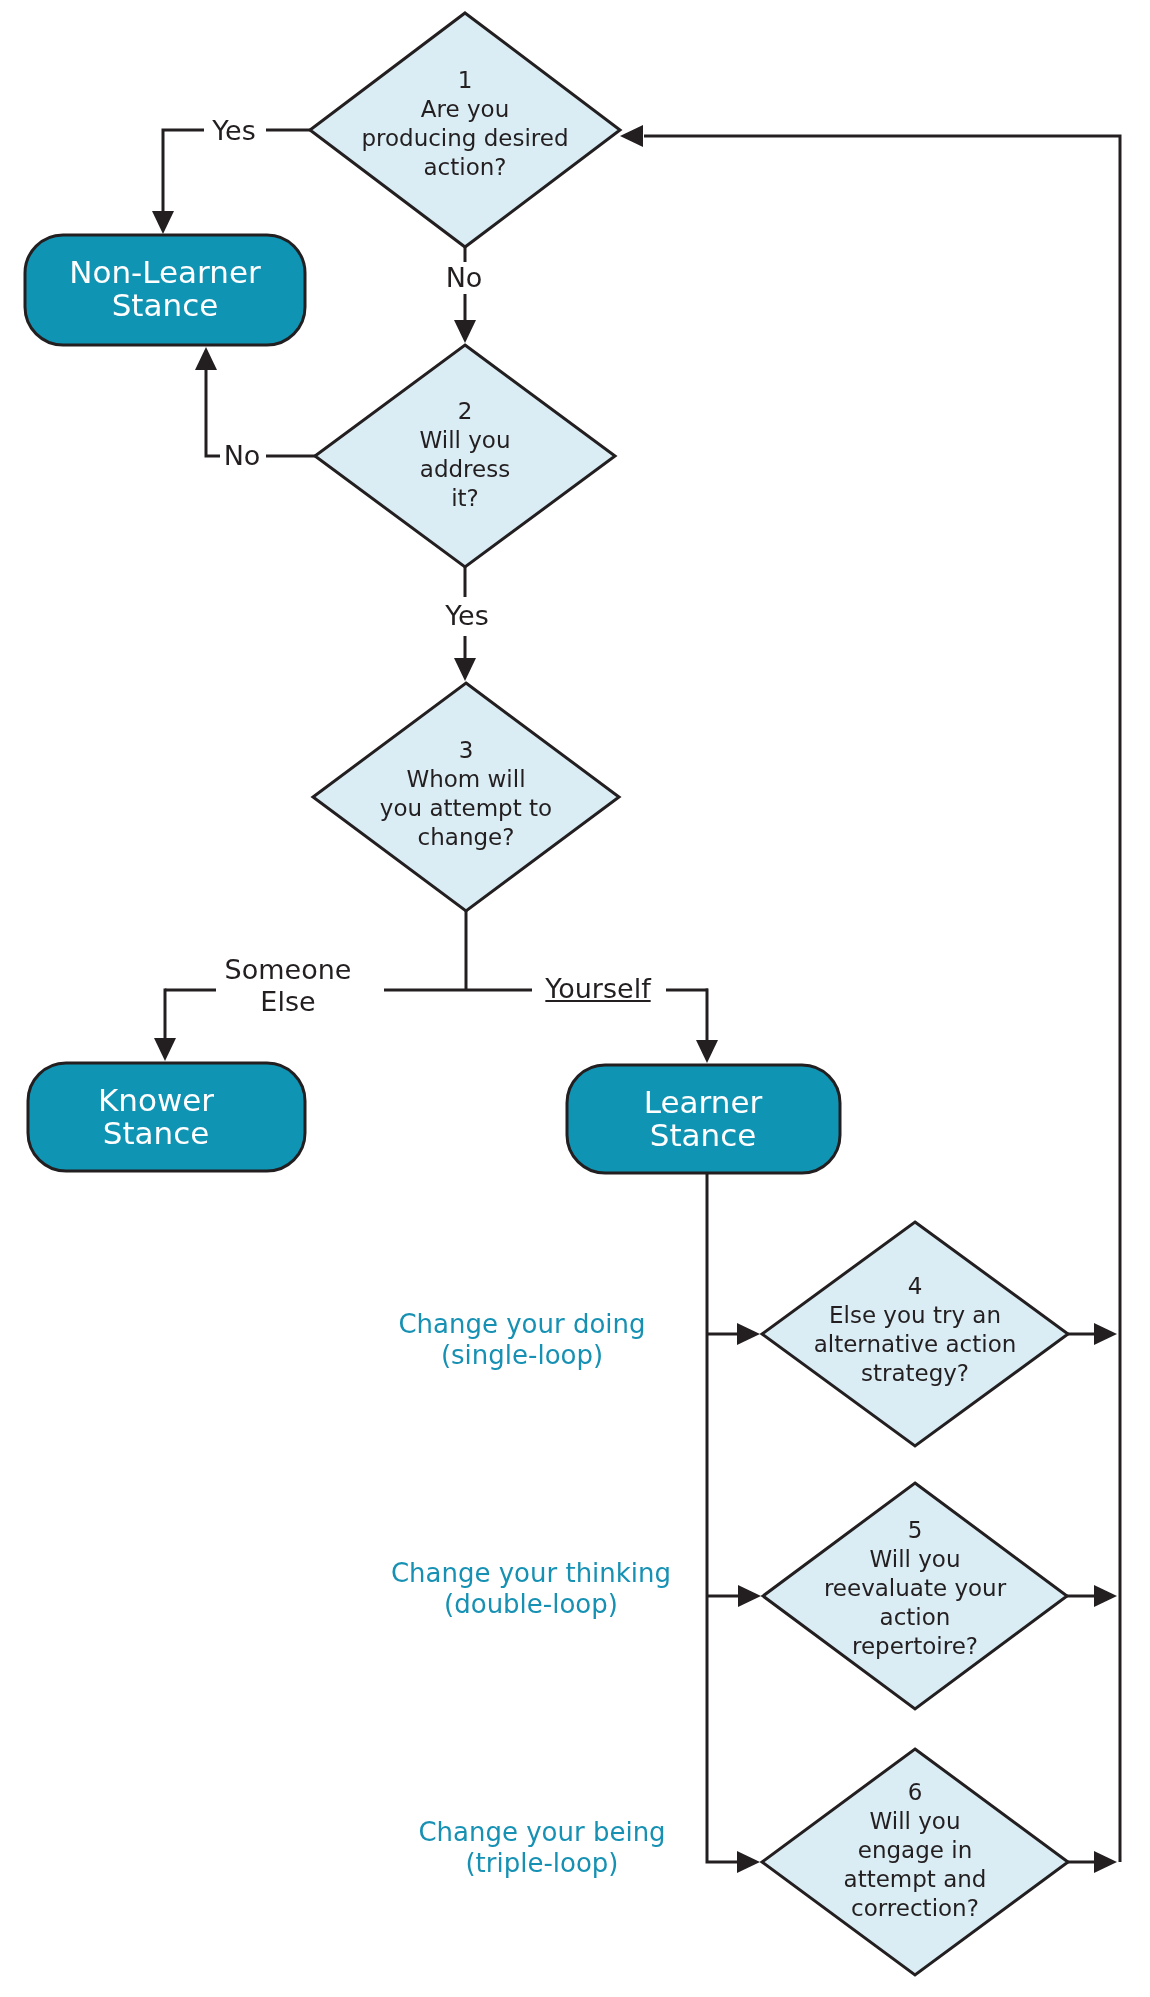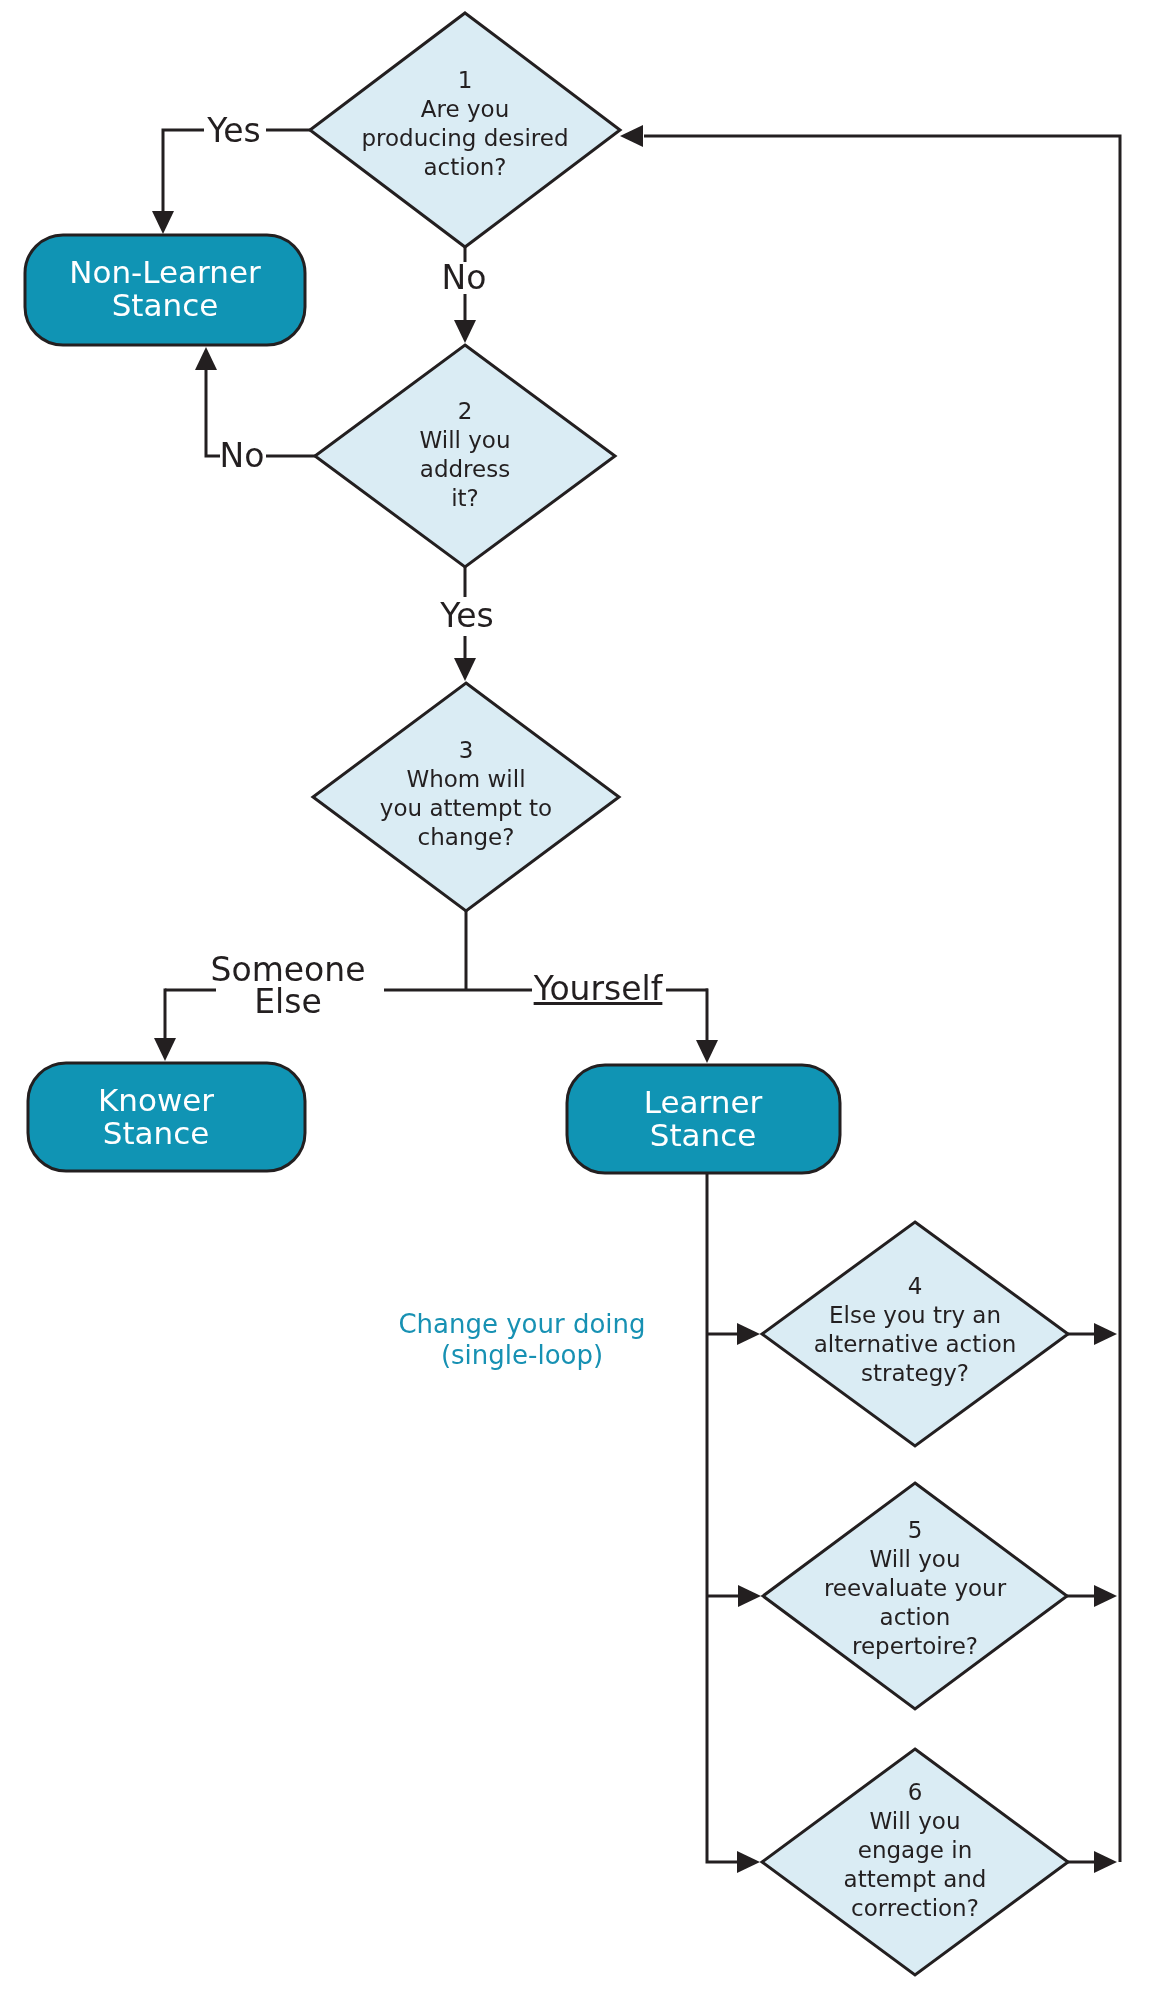--- a/index.html
+++ b/index.html
@@ -9,21 +9,21 @@
     overflow:hidden;
   }
   .stage svg{position:absolute;left:0;top:0;}
   .diamond{fill:var(--diamond-fill,#daecf4);stroke:var(--outline,#231f20);stroke-width:3;}
   .stance{fill:var(--stance-fill,#1094b4);stroke:var(--outline,#231f20);stroke-width:3;}
   .flow{stroke:var(--outline,#231f20);stroke-width:3;fill:none;}
   .arrow{fill:var(--outline,#231f20);stroke:none;}
   .txt{position:absolute;transform:translate(-50%,-50%);text-align:center;white-space:nowrap;}
   .dtext{font-size:23px;line-height:29px;}
   .stext{font-size:31px;line-height:33px;color:var(--stance-text,#ffffff);}
-  .etext{font-size:33px;line-height:32px;}
+  .etext{font-size:27px;line-height:32px;}
   .ltext{font-size:26px;line-height:31px;color:var(--loop-label,#1791b3);text-align:center;}
 </style>
 </head>
 <body>
 
 <div class="stage">
 
   <svg width="1150" height="1997" viewBox="0 0 1150 1997">
 
     <path class="flow" d="M313 130 H266 M204 130 H163 M163 128.5 V212"></path>
@@ -127,14 +127,22 @@
   <div class="txt etext" style="left:288px;top:986px;">
     <div>Someone</div>
     <div>Else</div>
   </div>
   <div class="txt etext" style="left:598px;top:989px;text-decoration:underline;">Yourself</div>
 
   <div class="txt ltext" style="left:522px;top:1340px;">
     <div>Change your doing</div>
     <div>(single-loop)</div>
   </div>
+  <div class="txt ltext" style="left:531px;top:1589px;">
+    <div>Change your thinking</div>
+    <div>(double-loop)</div>
+  </div>
+  <div class="txt ltext" style="left:542px;top:1848px;">
+    <div>Change your being</div>
+    <div>(triple-loop)</div>
+  </div>
 
 </div>
 
 </body></html>

